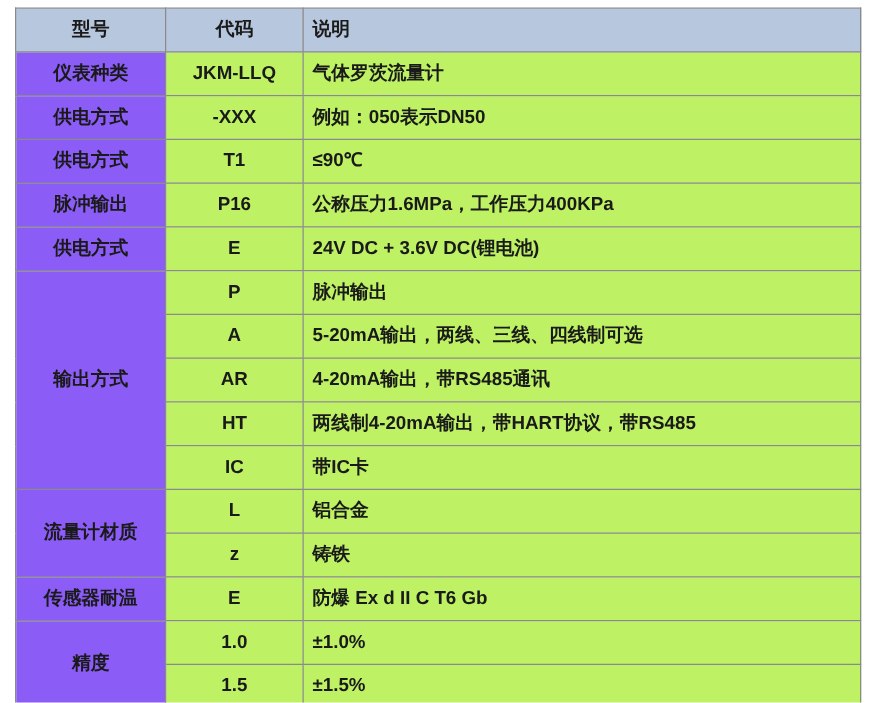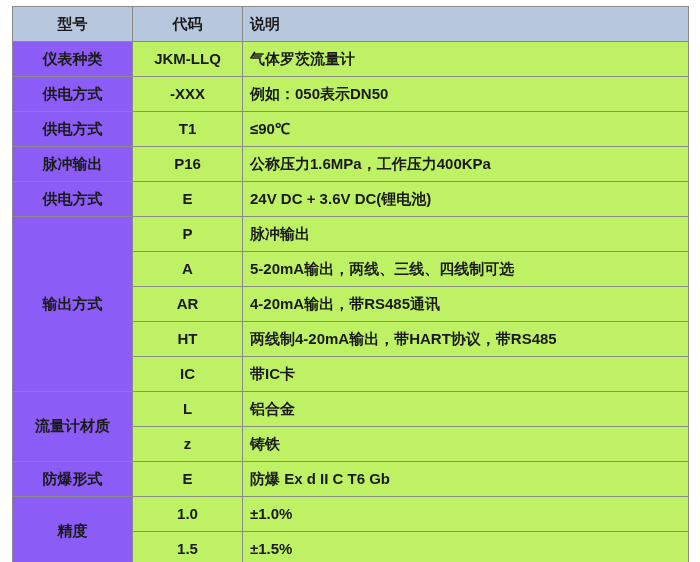--- a/index.html
+++ b/index.html
@@ -191,21 +191,21 @@
       <tr class="row-h">
         <td class="plain">
           <div class="cell c-center">z</div>
         </td>
         <td class="plain">
           <div class="cell c-left">铸铁</div>
         </td>
       </tr>
       <tr class="row-h">
         <td class="group-label">
-          <div class="cell c-center">防爆形式</div>
+          <div class="cell c-center">传感器耐温</div>
         </td>
         <td class="plain">
           <div class="cell c-center">E</div>
         </td>
         <td class="plain">
           <div class="cell c-left">防爆 Ex d II C T6 Gb</div>
         </td>
       </tr>
       <tr class="row-h">
         <td class="group-label" rowspan="2">

